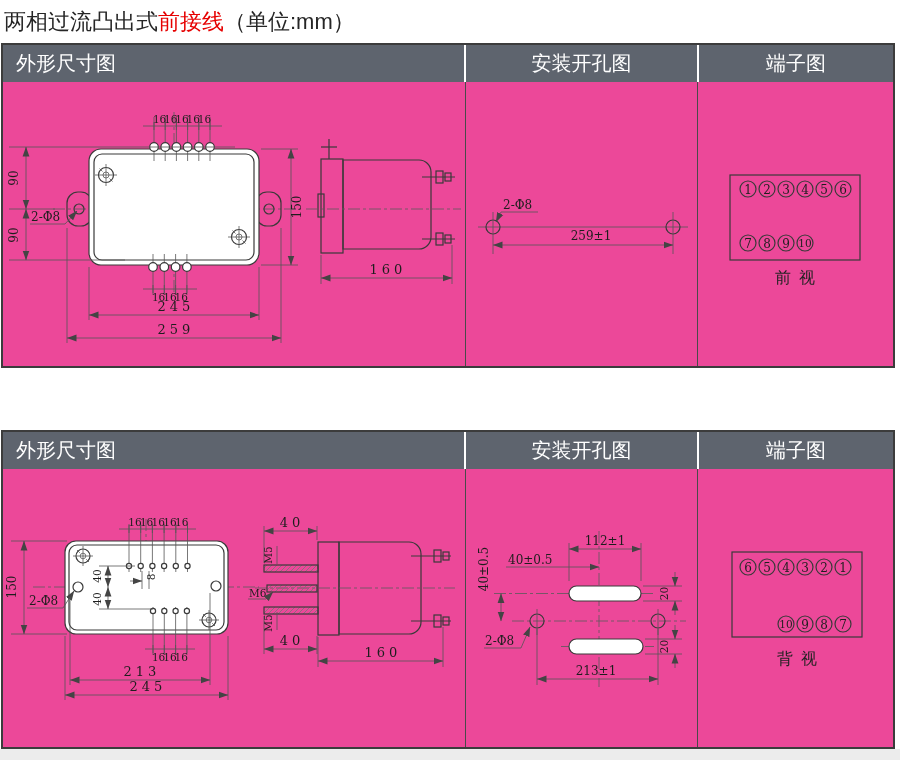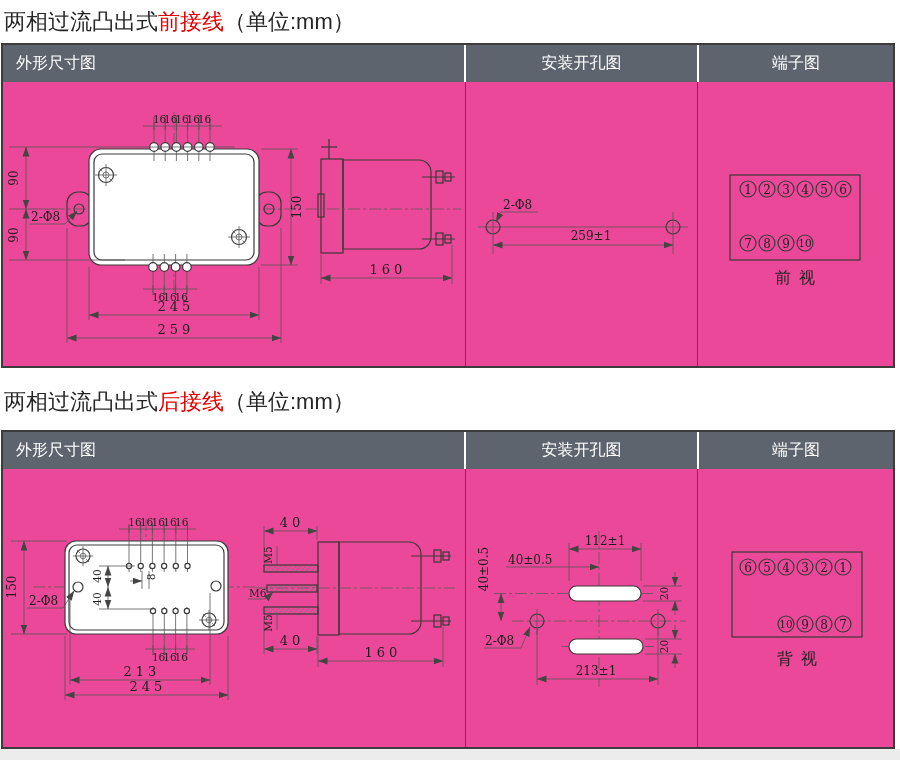--- a/index.html
+++ b/index.html
@@ -3,21 +3,21 @@
 <meta charset="utf-8">
 <style>
   *{box-sizing:border-box}
   html,body{margin:0;padding:0}
   body{font-family:"Liberation Sans",sans-serif;background:#fff}
   .page{position:relative;width:900px;height:760px;background:#fff;overflow:hidden}
   .sec-title{position:absolute;left:4px;font-size:22px;color:#262626;white-space:nowrap}
   .sec-title .hl{color:#e60000}
   .tbl{position:absolute;left:1px;width:894px;border:2px solid #3c3c3c;background:#fff}
   .thead{display:flex;background:#5e646e;height:37px}
-  .th{color:#fff;font-size:16px;display:flex;align-items:center;justify-content:center}
+  .th{color:#fff;font-size:20px;display:flex;align-items:center;justify-content:center}
   .th-sep{width:2px;background:#fff}
   .th1{width:461px;justify-content:flex-start;padding-left:13px}
   .th2{width:231px}
   .th3{flex:1}
   .tbody{display:flex;background:#ec4899}
   .td{position:relative}
   .td+.td{border-left:1px solid #4a4a4a}
   .td1{width:462px}.td2{width:232px}.td3{flex:1}
   .footer-strip{position:absolute;left:0;top:749px;width:900px;height:11px;background:#ececec}
   svg{display:block}
@@ -219,23 +219,20 @@
           <circle class="ln" cx="107" cy="161" r="8"></circle>
               <text class="dims" x="107" y="165" text-anchor="middle">10</text>
         </g>
         <text class="cap" x="101" y="201" text-anchor="middle">前视</text>
       </svg>
       </div>
 
     </div>
   </div>
 
-  <div class="sec-title" style="top:387px">
-    <span>两相过流凸出式</span><span class="hl">后接线</span><span>（单位:mm）</span>
-  </div>
 
   <div class="tbl" style="top:430px">
     <div class="thead">
       <div class="th th1">外形尺寸图</div>
       <div class="th-sep"></div>
       <div class="th th2">安装开孔图</div>
       <div class="th-sep"></div>
       <div class="th th3">端子图</div>
     </div>
     <div class="tbody">

